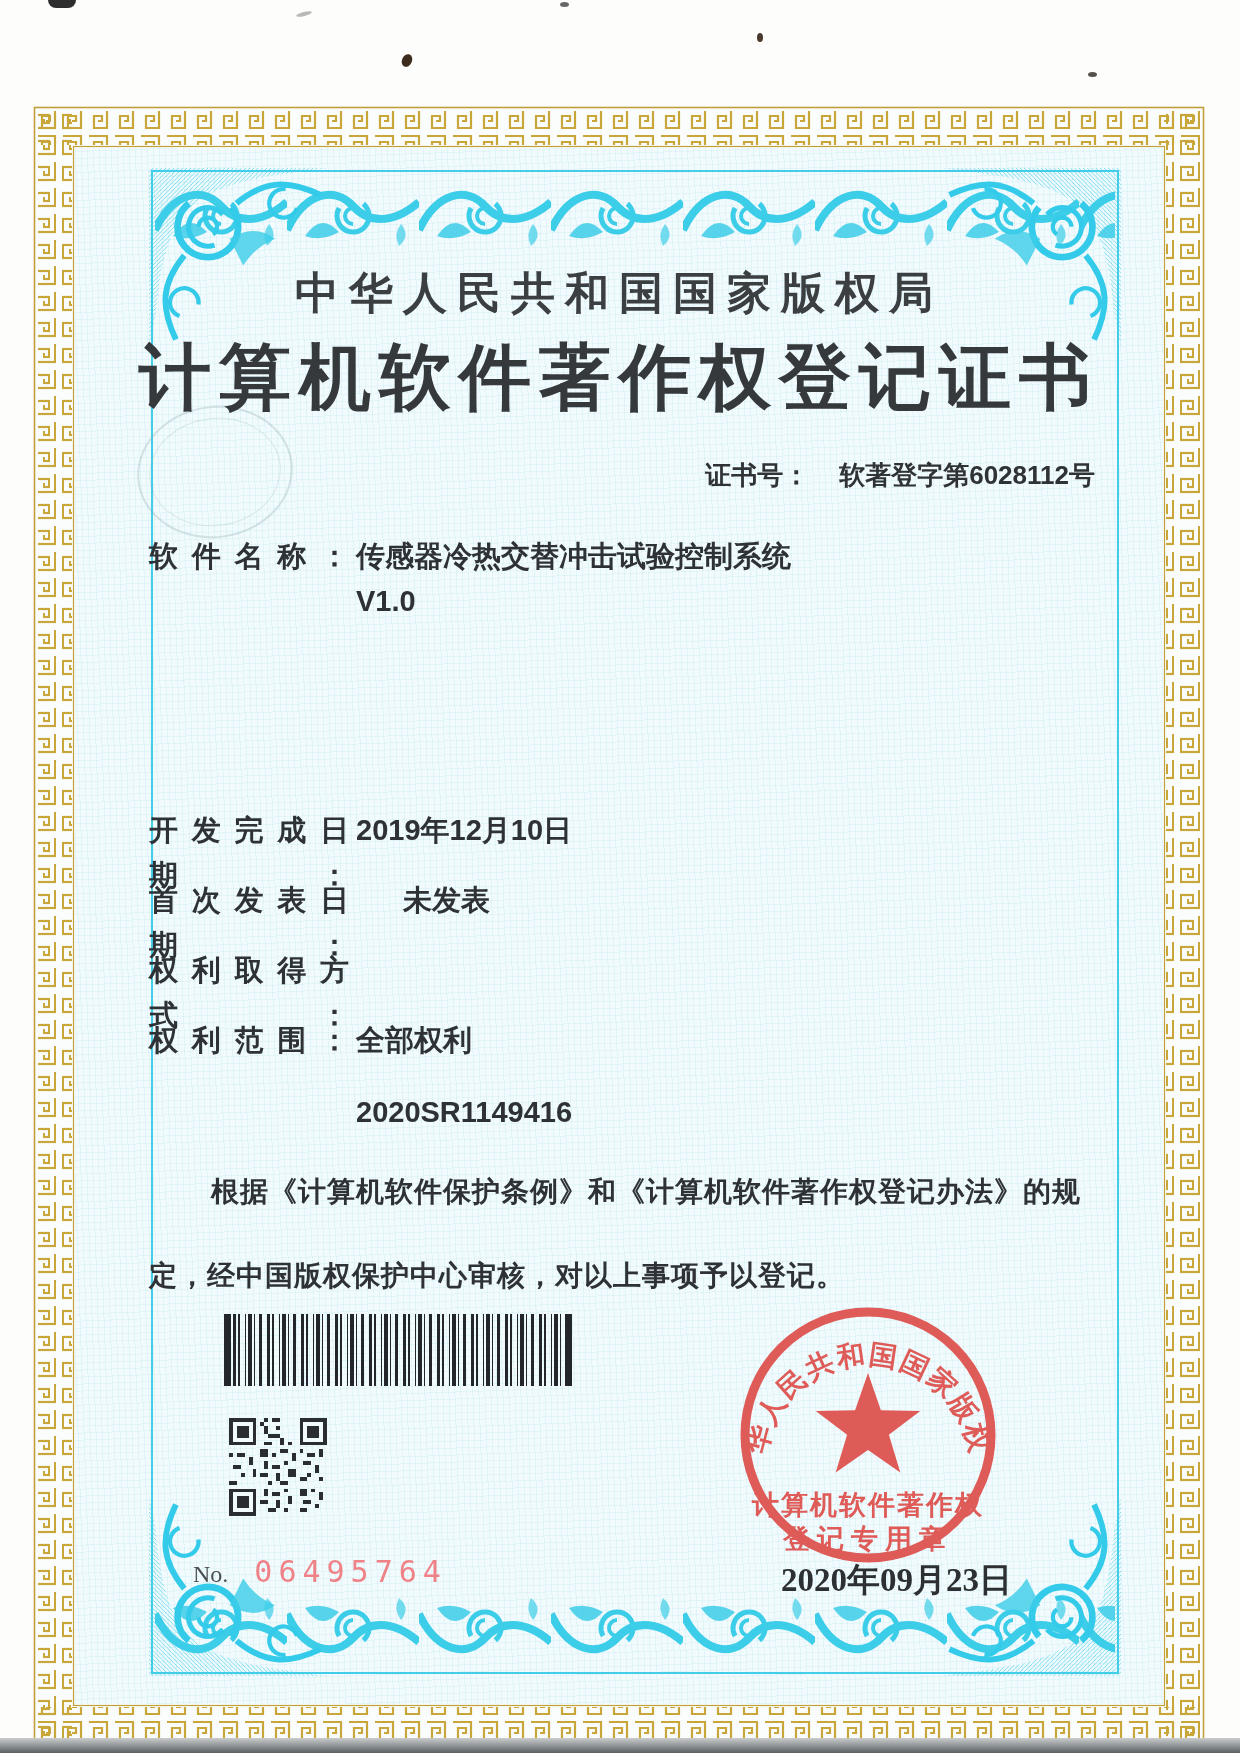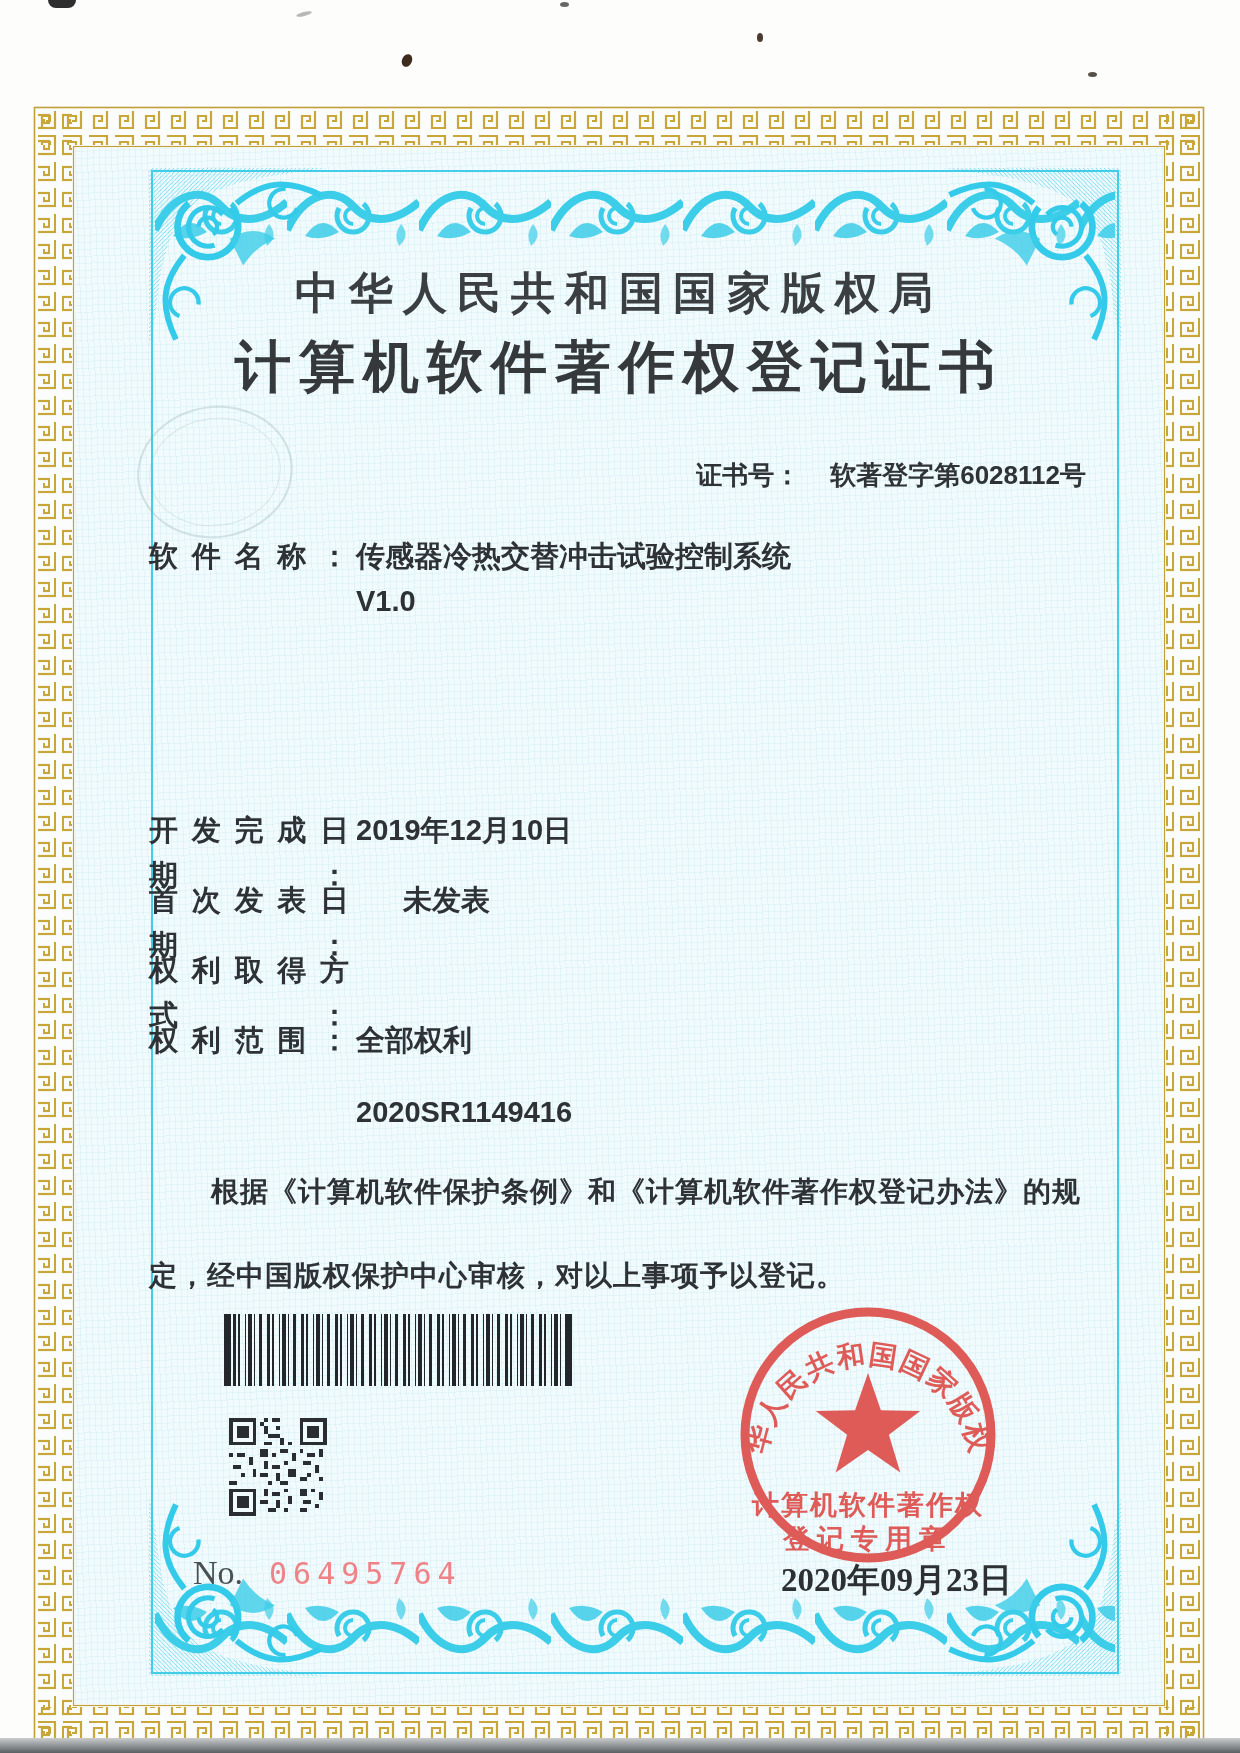--- a/index.html
+++ b/index.html
@@ -36,22 +36,22 @@
   .corner.bl{left:-4px;bottom:-4px;transform:scaleY(-1);}
   .corner.br{right:-4px;bottom:-4px;transform:scale(-1,-1);}
 
   
   .content{position:absolute;inset:0;color:#33373a;z-index:5;}
   .authority{position:absolute;top:158px;left:0;width:100%;text-align:center;
      font-family:"Liberation Serif","DejaVu Serif",serif;font-weight:700;
      font-size:44px;letter-spacing:10px;color:#3b3f42;}
   .cert-title{position:absolute;top:224px;left:0;width:100%;text-align:center;
      font-family:"Liberation Serif","DejaVu Serif",serif;font-weight:700;
-     font-size:56px;letter-spacing:8px;color:#35393c;}
-  .certno-row{position:absolute;top:352px;right:119px;display:flex;gap:30px;
+     font-size:72px;letter-spacing:8px;color:#35393c;}
+  .certno-row{position:absolute;top:352px;right:110px;display:flex;gap:30px;
      font-size:26px;font-weight:700;color:#2f3336;}
 
   .fields{position:absolute;left:116px;top:0;width:980px;}
   .row{position:absolute;left:0;width:100%;font-size:29px;font-weight:700;line-height:45px;color:#2e3236;}
   .row .label{position:absolute;left:0;top:0;width:200px;display:inline-block;
      text-align:justify;text-align-last:justify;}
   .row .value{display:block;margin-left:207px;white-space:pre-line;}
   .r0{top:428px;} .r1{top:552px;} .r2{top:702px;} .r3{top:772px;padding-left:47px;}
   .r4{top:842px;} .r5{top:912px;} .r6{top:984px;}
 
@@ -71,21 +71,21 @@
        #23262a 12px 13px,transparent 13px 15px,
        #23262a 15px 19px,transparent 19px 21px,
        #23262a 21px 22px,transparent 22px 26px,
        #23262a 26px 29px,transparent 29px 34px);}
   .barcode::before,.barcode::after{content:"";position:absolute;top:0;bottom:0;width:7px;background:#23262a;}
   .barcode::before{left:-9px;} .barcode::after{right:-9px;}
 
   .qr{position:absolute;left:196px;top:1312px;width:98px;height:98px;}
 
   .serial{position:absolute;left:160px;top:1448px;display:flex;align-items:baseline;gap:26px;}
-  .serial .no{font-family:"Liberation Serif","DejaVu Serif",serif;font-size:34px;color:#4a4f52;}
+  .serial .no{font-family:"Liberation Serif","DejaVu Serif",serif;font-size:24px;color:#4a4f52;}
   .serial .num{font-family:"DejaVu Sans Mono","Liberation Mono",monospace;
      font-size:30px;letter-spacing:6px;color:#ef8287;}
 
   .seal{position:absolute;left:702px;top:1196px;width:266px;height:266px;
      mix-blend-mode:multiply;opacity:.92;}
   .seal-date{position:absolute;left:693px;top:1452px;width:286px;text-align:right;
      font-family:"Liberation Serif","DejaVu Serif",serif;font-size:33px;font-weight:600;color:#2c3033;}
 </style>
 </head>
 <body>

